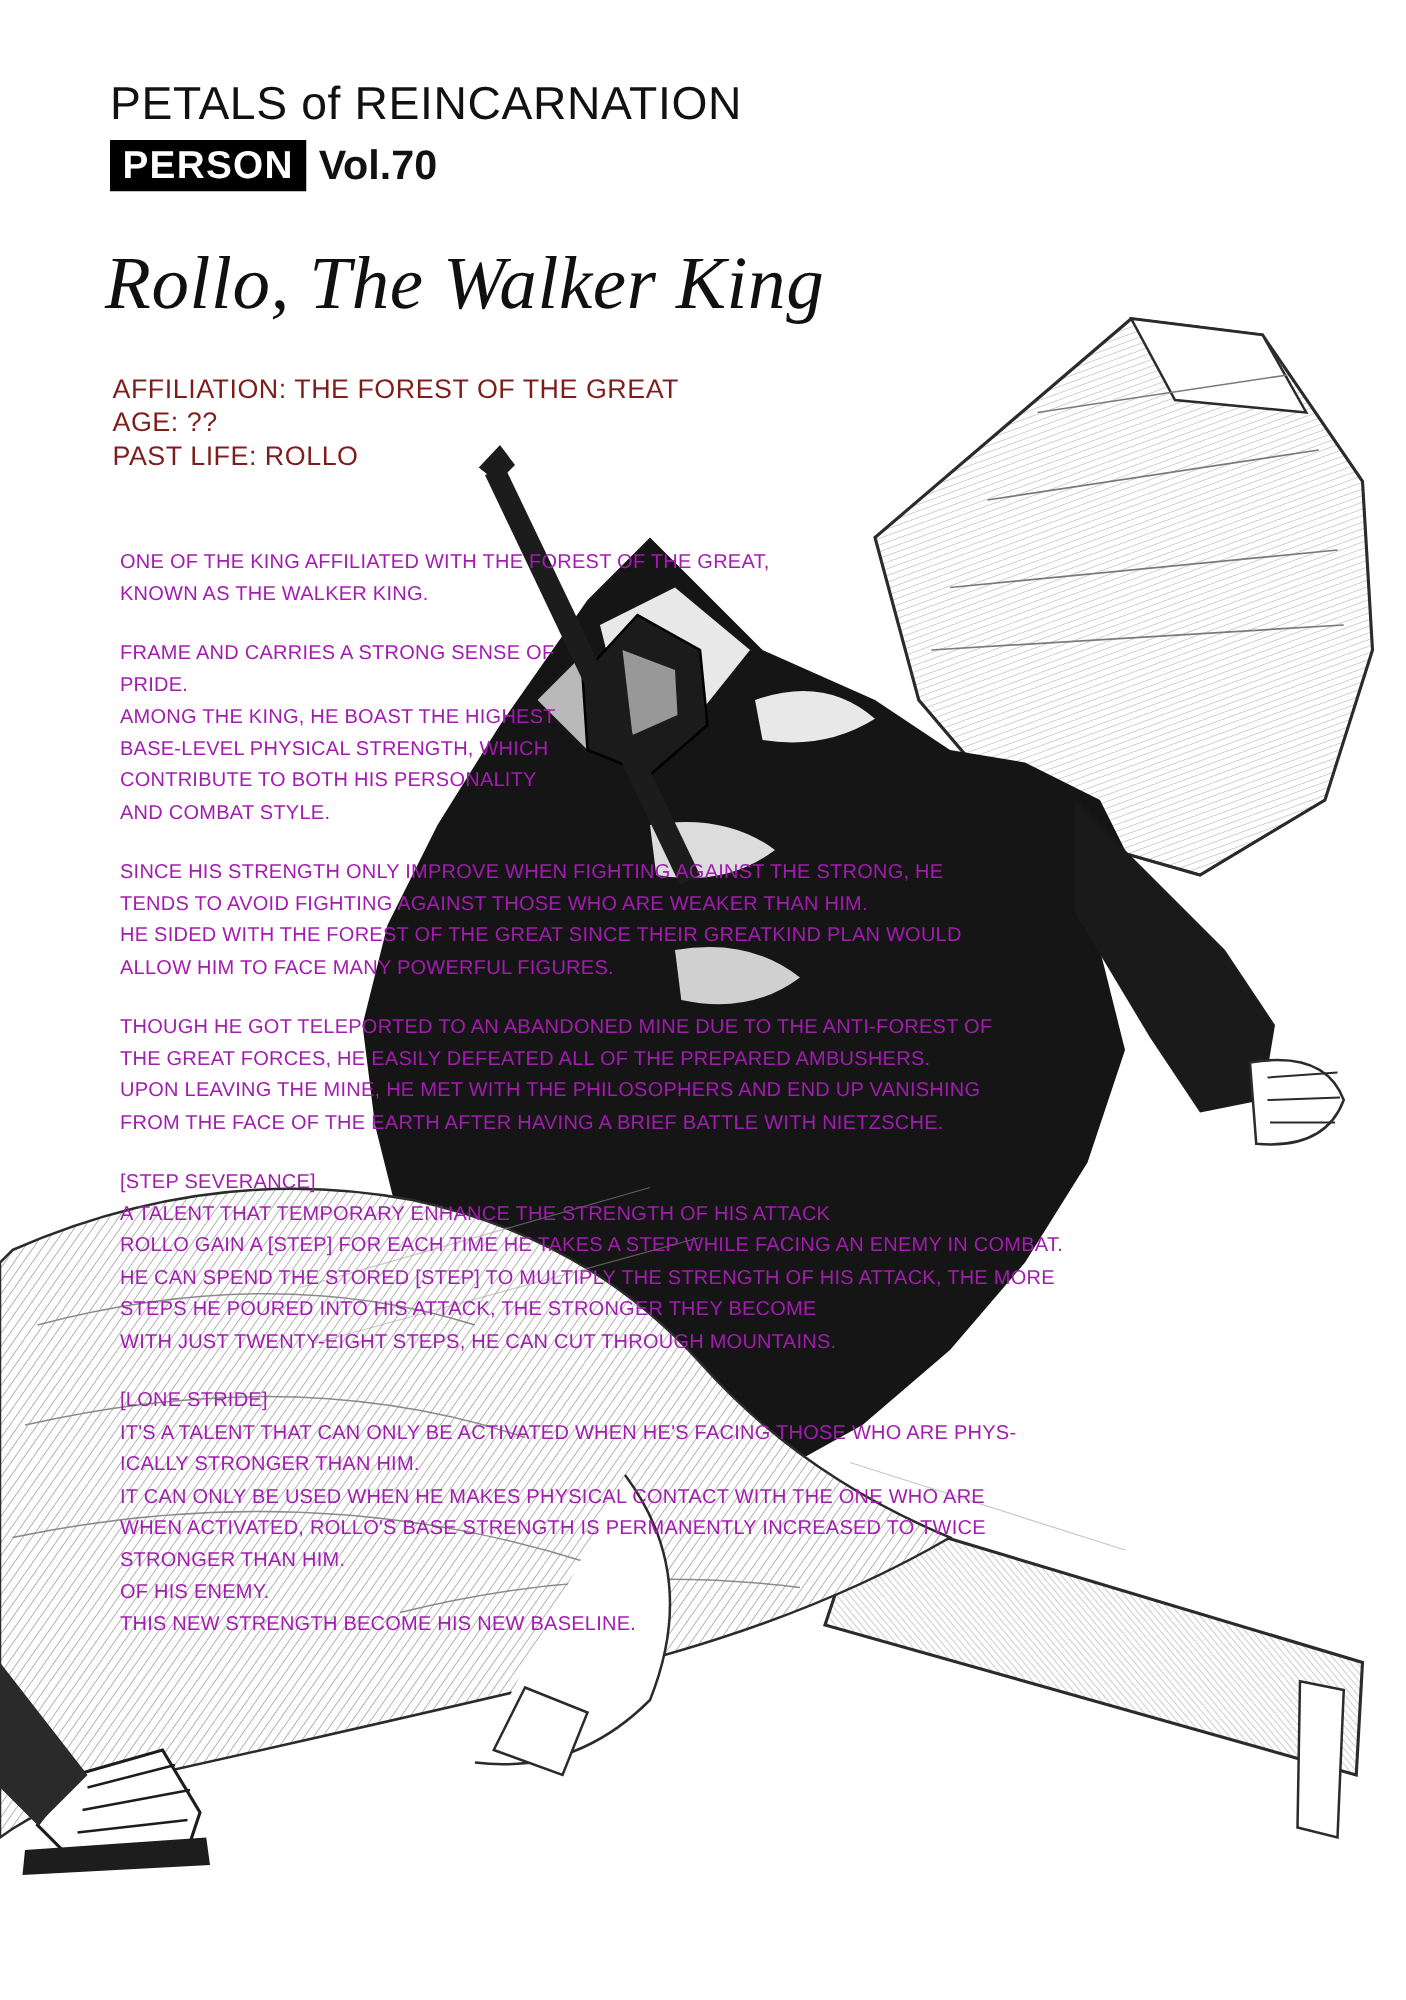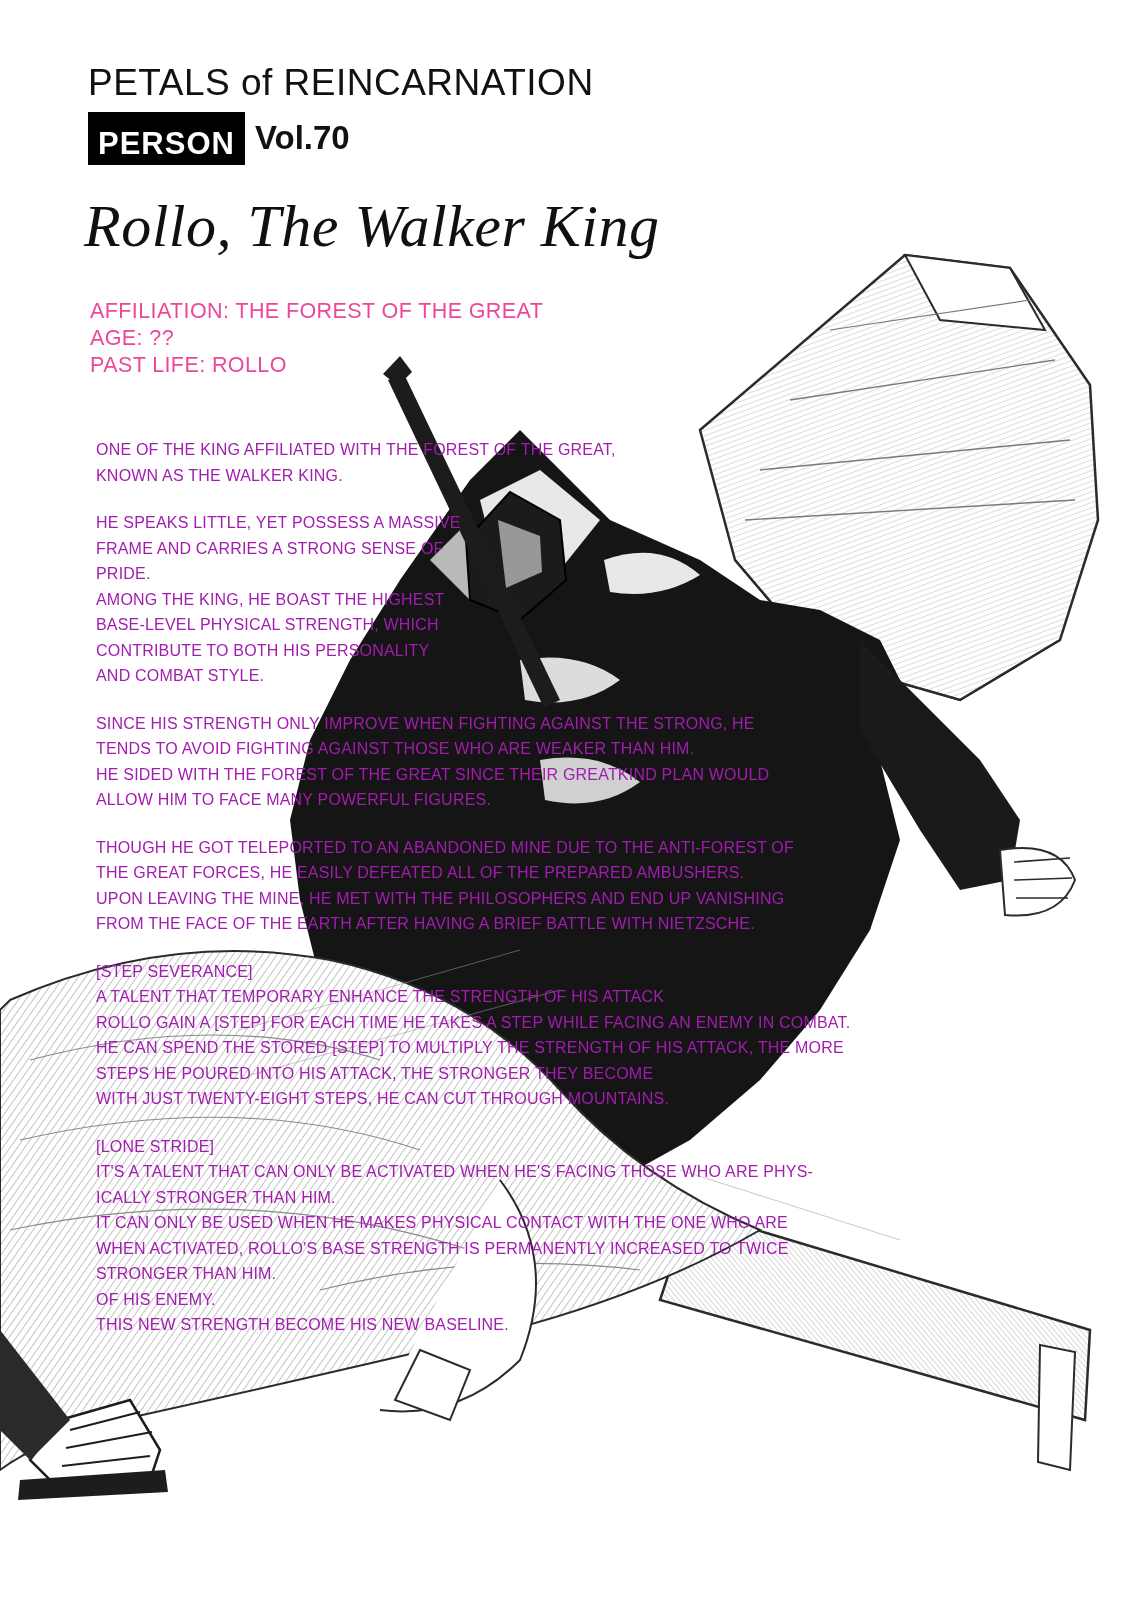--- a/index.html
+++ b/index.html
@@ -50,21 +50,21 @@
     display: flex;
     align-items: center;
     gap: 10px;
   }
   .person-badge {
     background: #000000;
     color: #ffffff;
     font-weight: bold;
     font-size: 31px;
     letter-spacing: 1px;
-    padding: 16px 10px 4px 10px;
+    padding: 4px 10px 4px 10px;
     line-height: 1.05;
   }
   .volume-number {
     font-weight: bold;
     font-size: 33px;
     letter-spacing: 0px;
     color: #111;
   }
 
   .char-name {
@@ -79,21 +79,21 @@
     font-style: italic;
   }
 
   .meta {
     position: absolute;
     left: 90px;
     top: 298px;
     font-size: 21.5px;
     line-height: 27px;
     letter-spacing: 0.4px;
-    color: #ec4899;
+    color: #7f1d1d;
   }
   .meta div { white-space: nowrap; }
 
   .body-text {
     position: absolute;
     left: 96px;
     top: 437px;
     width: 880px;
     font-size: 16px;
     line-height: 25.5px;
@@ -220,21 +220,20 @@
     </div>
 
     <div class="body-text">
 
       <p class="para">
         <span class="line">ONE OF THE KING AFFILIATED WITH THE FOREST OF THE GREAT,</span>
         <span class="line">KNOWN AS THE WALKER KING.</span>
       </p>
 
       <p class="para">
-        <span class="line">HE SPEAKS LITTLE, YET POSSESS A MASSIVE</span>
         <span class="line">FRAME AND CARRIES A STRONG SENSE OF</span>
         <span class="line">PRIDE.</span>
         <span class="line">AMONG THE KING, HE BOAST THE HIGHEST</span>
         <span class="line">BASE-LEVEL PHYSICAL STRENGTH, WHICH</span>
         <span class="line">CONTRIBUTE TO BOTH HIS PERSONALITY</span>
         <span class="line">AND COMBAT STYLE.</span>
       </p>
 
       <p class="para">
         <span class="line">SINCE HIS STRENGTH ONLY IMPROVE WHEN FIGHTING AGAINST THE STRONG, HE</span>

